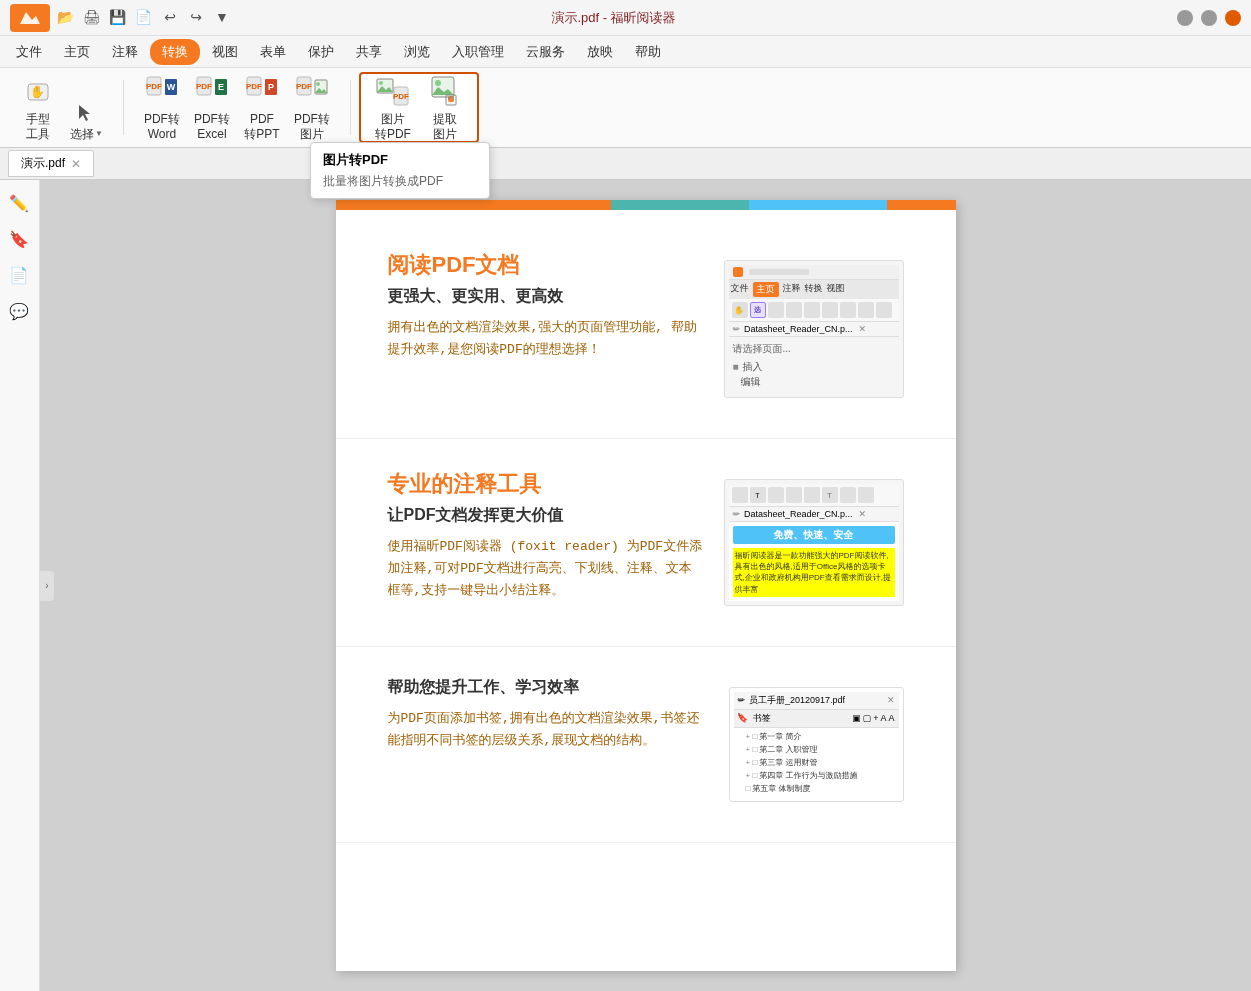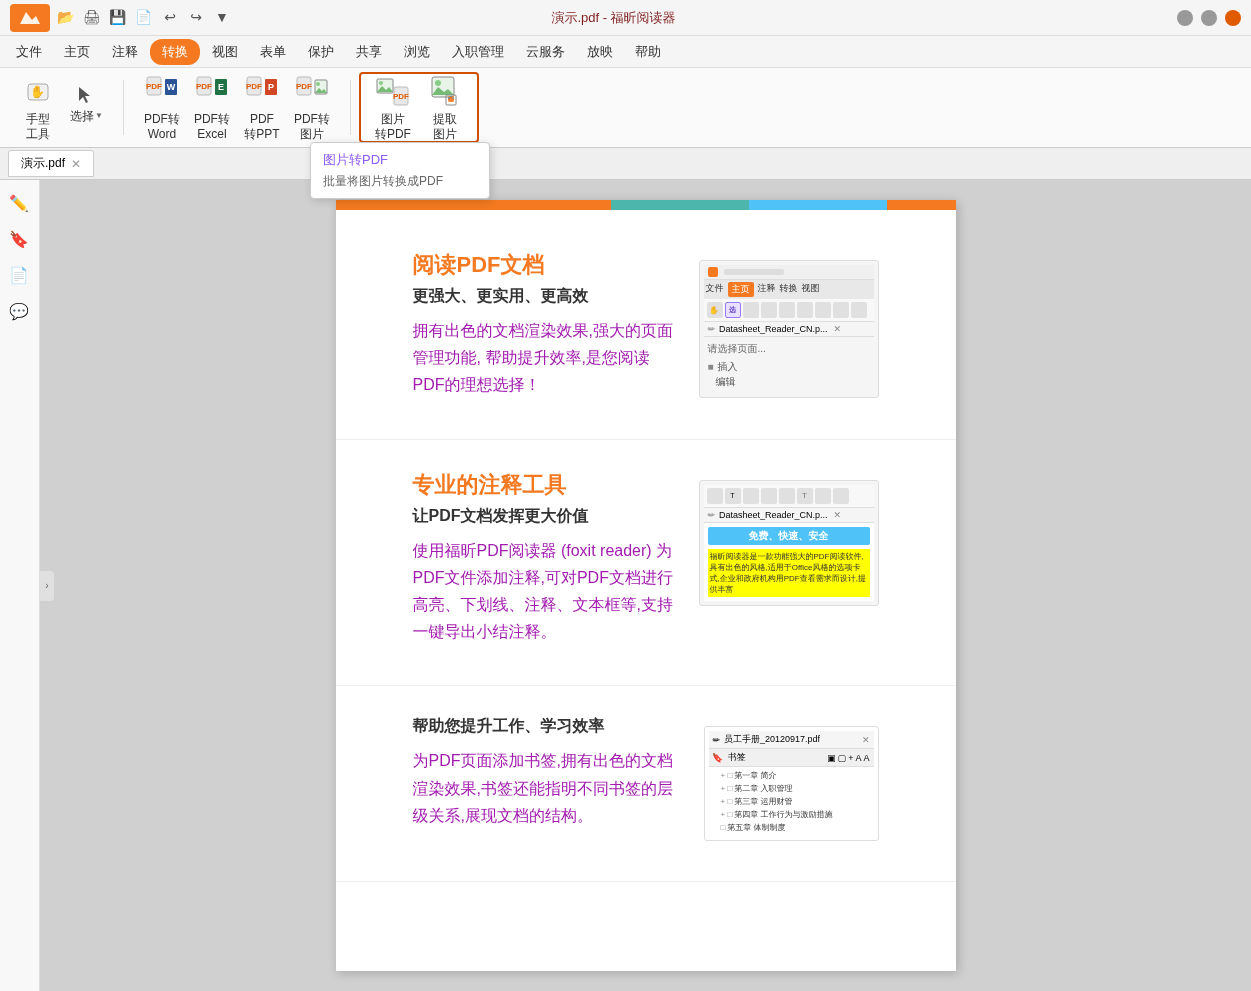--- a/index.html
+++ b/index.html
@@ -124,22 +124,22 @@
       background: white;
       border: 1px solid #ccc;
       border-radius: 4px;
       padding: 8px 12px;
       z-index: 100;
       box-shadow: 2px 2px 8px rgba(0,0,0,0.15);
       min-width: 180px;
     }
     .tooltip-popup .tt-title {
       font-size: 13px;
-      font-weight: normal;
-      color: #8b5cf6;
+      font-weight: bold;
+      color: #000000;
       margin-bottom: 4px;
     }
     .tooltip-popup .tt-desc {
       font-size: 12px;
       color: #666;
     }
 
     
     .ribbon-divider {
       width: 1px;
@@ -243,42 +243,43 @@
 
     
     .page-color-bar {
       height: 10px;
       display: flex;
     }
     .color-seg { height: 100%; }
 
     
     .pdf-section {
-      padding: 40px 77px;
+      padding: 40px 52px;
       border-bottom: 1px solid #eee;
     }
 
     .section-title {
       font-size: 22px;
       font-weight: bold;
       color: #f47920;
       margin-bottom: 6px;
     }
 
     .section-subtitle {
       font-size: 16px;
       font-weight: bold;
       color: #333;
       margin-bottom: 10px;
     }
 
     .section-body {
-      font-size: 16px;
-      color: #a21caf;
+      font-size: 13px;
+      color: #a16207;
       line-height: 1.7;
+      font-family: Liberation Mono, monospace;
     }
 
     .section-row {
       display: flex;
       align-items: flex-start;
       gap: 20px;
       position: relative;
     }
 
     .section-text { flex: 1; }
@@ -381,21 +382,21 @@
     <div style="display:flex;gap:2px;align-items:flex-end;">
       <div class="ribbon-btn large">
         <div class="icon-area">
           <svg width="28" height="28" viewBox="0 0 28 28">
             <rect x="4" y="6" width="20" height="16" rx="3" fill="#f0f0f0" stroke="#aaa" stroke-width="1"></rect>
             <text x="14" y="18" text-anchor="middle" font-size="12">✋</text>
           </svg>
         </div>
         <div class="btn-label">手型<br>工具</div>
       </div>
-      <div class="ribbon-btn" style="margin-bottom:18px;">
+      <div class="ribbon-btn" style="">
         <div class="icon-area" style="width:24px;height:24px;font-size:16px;">
           <svg width="20" height="20" viewBox="0 0 20 20">
             <path d="M3 2 L3 16 L7 12 L10 18 L12 17 L9 11 L14 11 Z" fill="#555"></path>
           </svg>
         </div>
         <div style="display:flex;align-items:center;gap:1px;">
           <div class="btn-label">选择</div>
           <div style="font-size:8px;color:#666;">▼</div>
         </div>
       </div>

